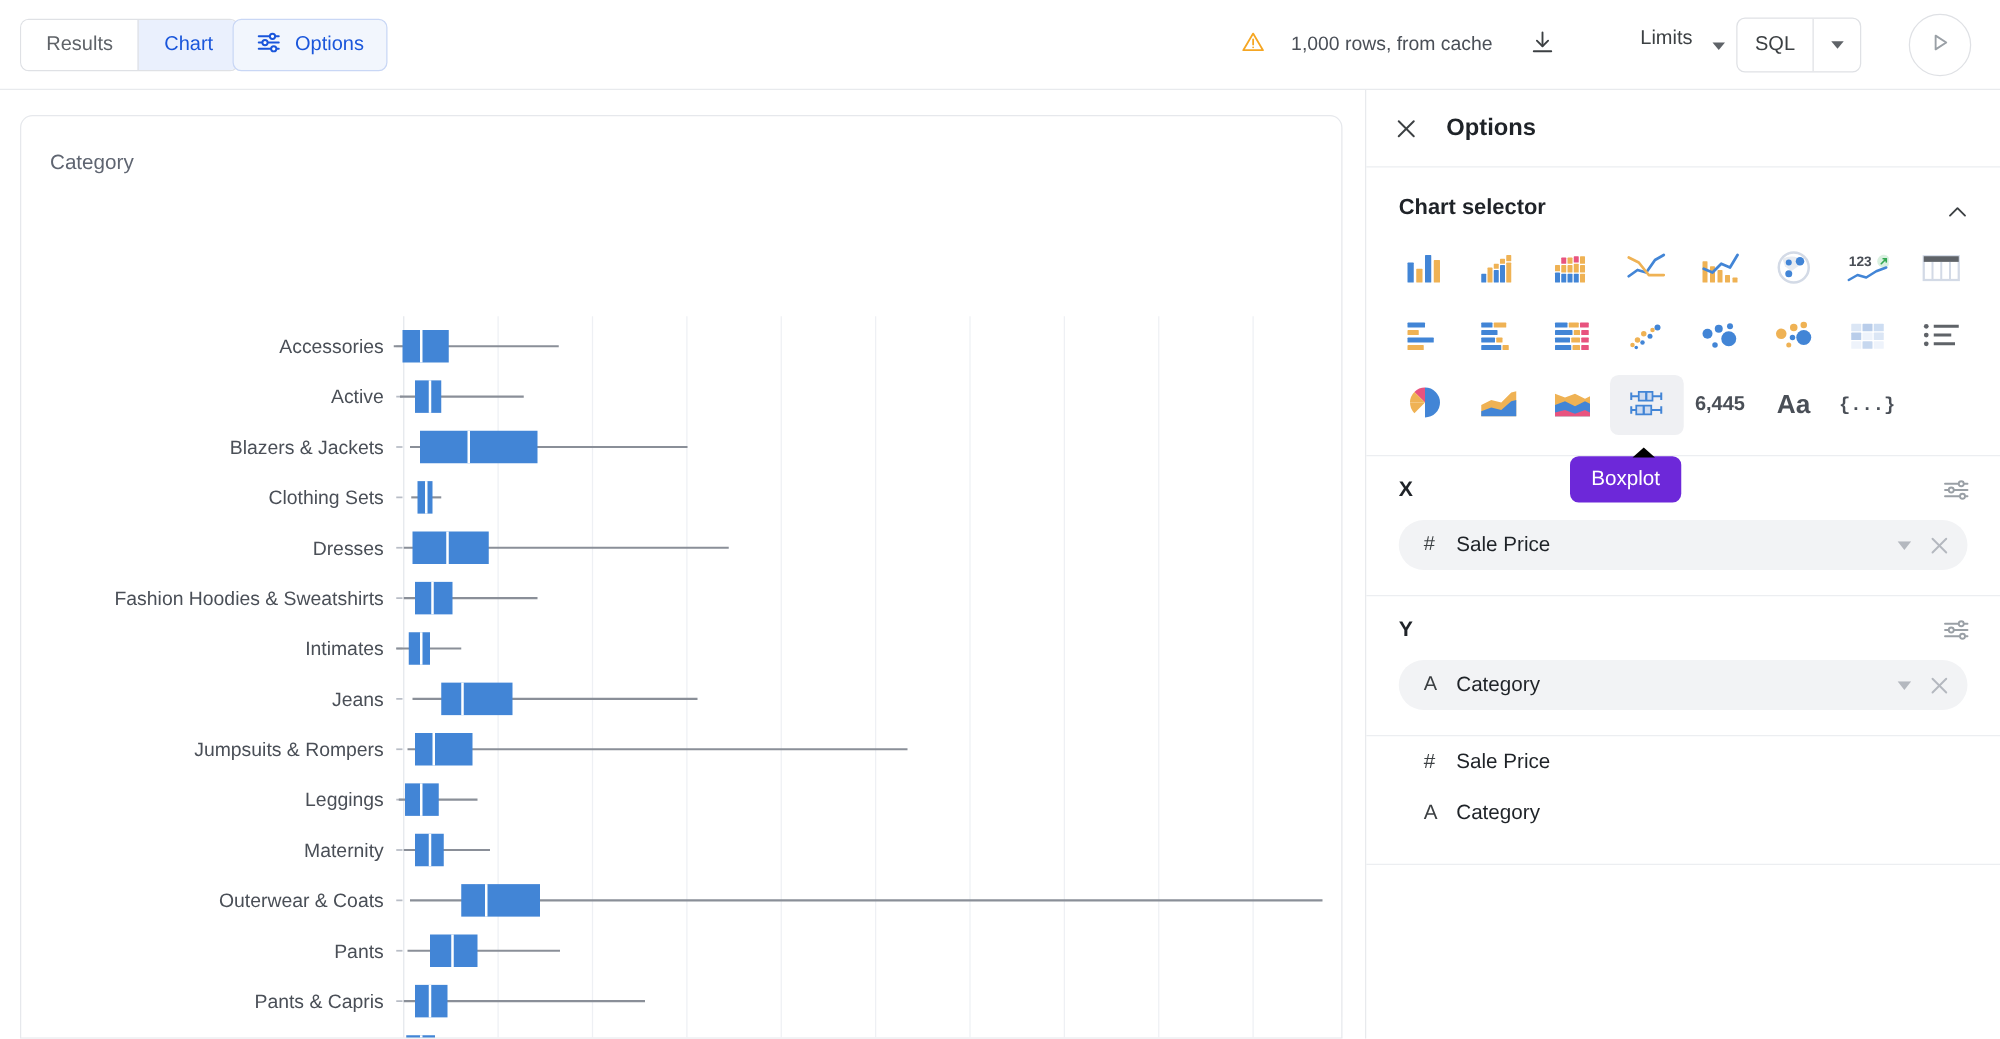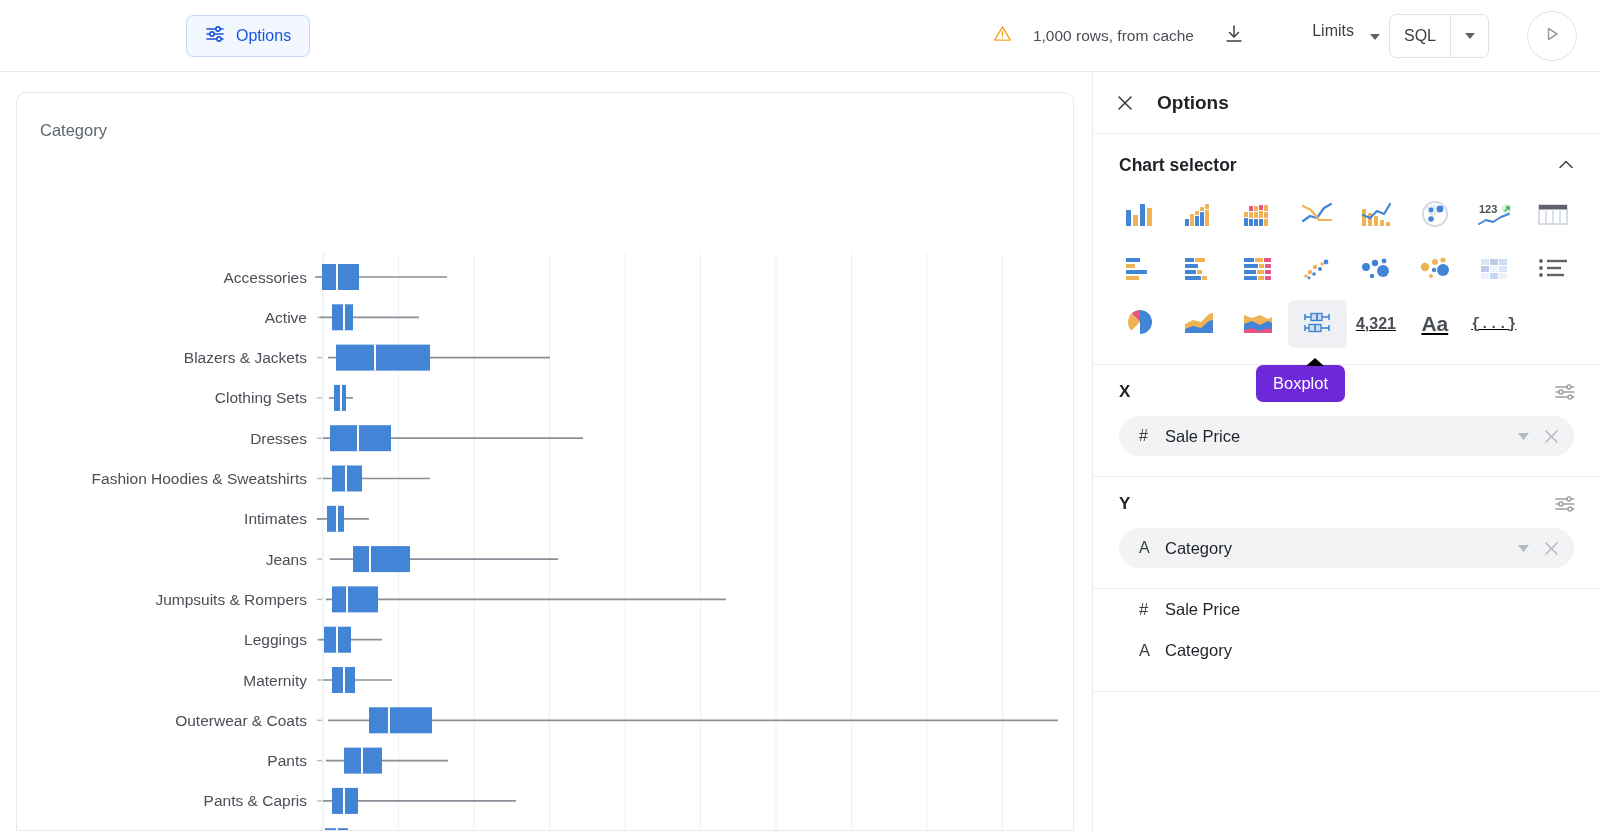--- a/index.html
+++ b/index.html
@@ -98,33 +98,33 @@
   }
   .opt-head {
     height: 62px; display: flex; align-items: center; gap: 22px;
     padding: 0 0 0 22px; border-bottom: 1px solid #eceef1;
   }
   .opt-head h2 { margin: 0; font-size: 19px; font-weight: 700; color: #1f2328; }
   .x-icon { width: 20px; height: 20px; cursor: pointer; }
 
   .sec { border-bottom: 1px solid #eceef1; }
   .sec-head {
-    display: flex; align-items: flex-start; justify-content: space-between;
+    display: flex; align-items: center; justify-content: space-between;
     padding: 21px 27px 16px 26px; cursor: pointer;
   }
   .sec-head h3 { margin: 0; font-size: 17.5px; font-weight: 700; color: #1f2328; }
   .chev { width: 14px; height: 9px; }
 
   .icon-grid {
     display: grid; grid-template-columns: repeat(8, 1fr);
     padding: 0 18px 16px 18px; row-gap: 6px;
   }
   .ci-cell {
     height: 48px; display: flex; align-items: center; justify-content: center;
-    border-radius: 7px; cursor: pointer; text-decoration: underline;
+    border-radius: 7px; cursor: pointer;
   }
   .ci-cell.selected { background: #eff0f3; }
 
   .field-block { padding: 17px 26px 20px 26px; border-bottom: 1px solid #eceef1; position: relative; }
   .field-label { font-size: 17px; font-weight: 700; color: #1f2328; margin-bottom: 14px; }
   .field-cfg { position: absolute; right: 24px; top: 18px; cursor: pointer; }
   .pill {
     display: flex; align-items: center; height: 40px;
     background: #f2f3f5; border-radius: 20px; padding: 0 8px 0 20px;
   }
@@ -153,20 +153,24 @@
     border-bottom: 8px solid #000;
   }
 </style>
 </head>
 <body>
 
 <div id="root">
 
   <div class="toolbar">
 
+    <div class="seg-group">
+      <button class="seg-btn">Results</button>
+      <button class="seg-btn active">Chart</button>
+    </div>
 
     <div class="options-btn">
       <span>
         <svg width="20" height="20" viewBox="0 0 20 20" fill="none" stroke="#1a56db" stroke-width="1.6" stroke-linecap="round">
           <line x1="2" y1="5" x2="18" y2="5"></line>
             <circle cx="13" cy="5" r="2.1" fill="#fff"></circle>
           <line x1="2" y1="10" x2="18" y2="10"></line>
             <circle cx="7" cy="10" r="2.1" fill="#fff"></circle>
           <line x1="2" y1="15" x2="18" y2="15"></line>
             <circle cx="14" cy="15" r="2.1" fill="#fff"></circle>
@@ -566,21 +570,21 @@
                 <rect x="11" y="6.5" width="11" height="7" fill="#cfdcf0" stroke="#4285d6" stroke-width="1.4"></rect>
                 <line x1="17" y1="6.5" x2="17" y2="13.5" stroke="#4285d6" stroke-width="1.8"></line>
                 <line x1="5" y1="21" x2="29" y2="21" stroke="#4285d6" stroke-width="1.6"></line>
                 <line x1="5" y1="18" x2="5" y2="24" stroke="#4285d6" stroke-width="1.6"></line>
                 <line x1="29" y1="18" x2="29" y2="24" stroke="#4285d6" stroke-width="1.6"></line>
                 <rect x="9" y="17.5" width="12" height="7" fill="#cfdcf0" stroke="#4285d6" stroke-width="1.4"></rect>
                 <line x1="15" y1="17.5" x2="15" y2="24.5" stroke="#4285d6" stroke-width="1.8"></line>
               </svg></span>
           </div>
           <div class="ci-cell">
-            <span style="font-size: 16px; font-weight: 600; color: rgb(74, 79, 87); font-family: &quot;Liberation Sans&quot;, sans-serif;">4,321</span>
+            <span style="font-size: 16px; font-weight: 600; color: rgb(74, 79, 87); font-family: &quot;Liberation Sans&quot;, sans-serif;">6,445</span>
           </div>
           <div class="ci-cell">
             <span style="font-size: 21px; font-weight: 700; color: rgb(74, 79, 87); font-family: &quot;Liberation Sans&quot;, sans-serif;">Aa</span>
           </div>
           <div class="ci-cell">
             <span style="font-size: 15px; font-weight: 600; color: rgb(74, 79, 87); font-family: &quot;Liberation Mono&quot;, monospace;">{...}</span>
           </div>
         </div>
     </div>
 

